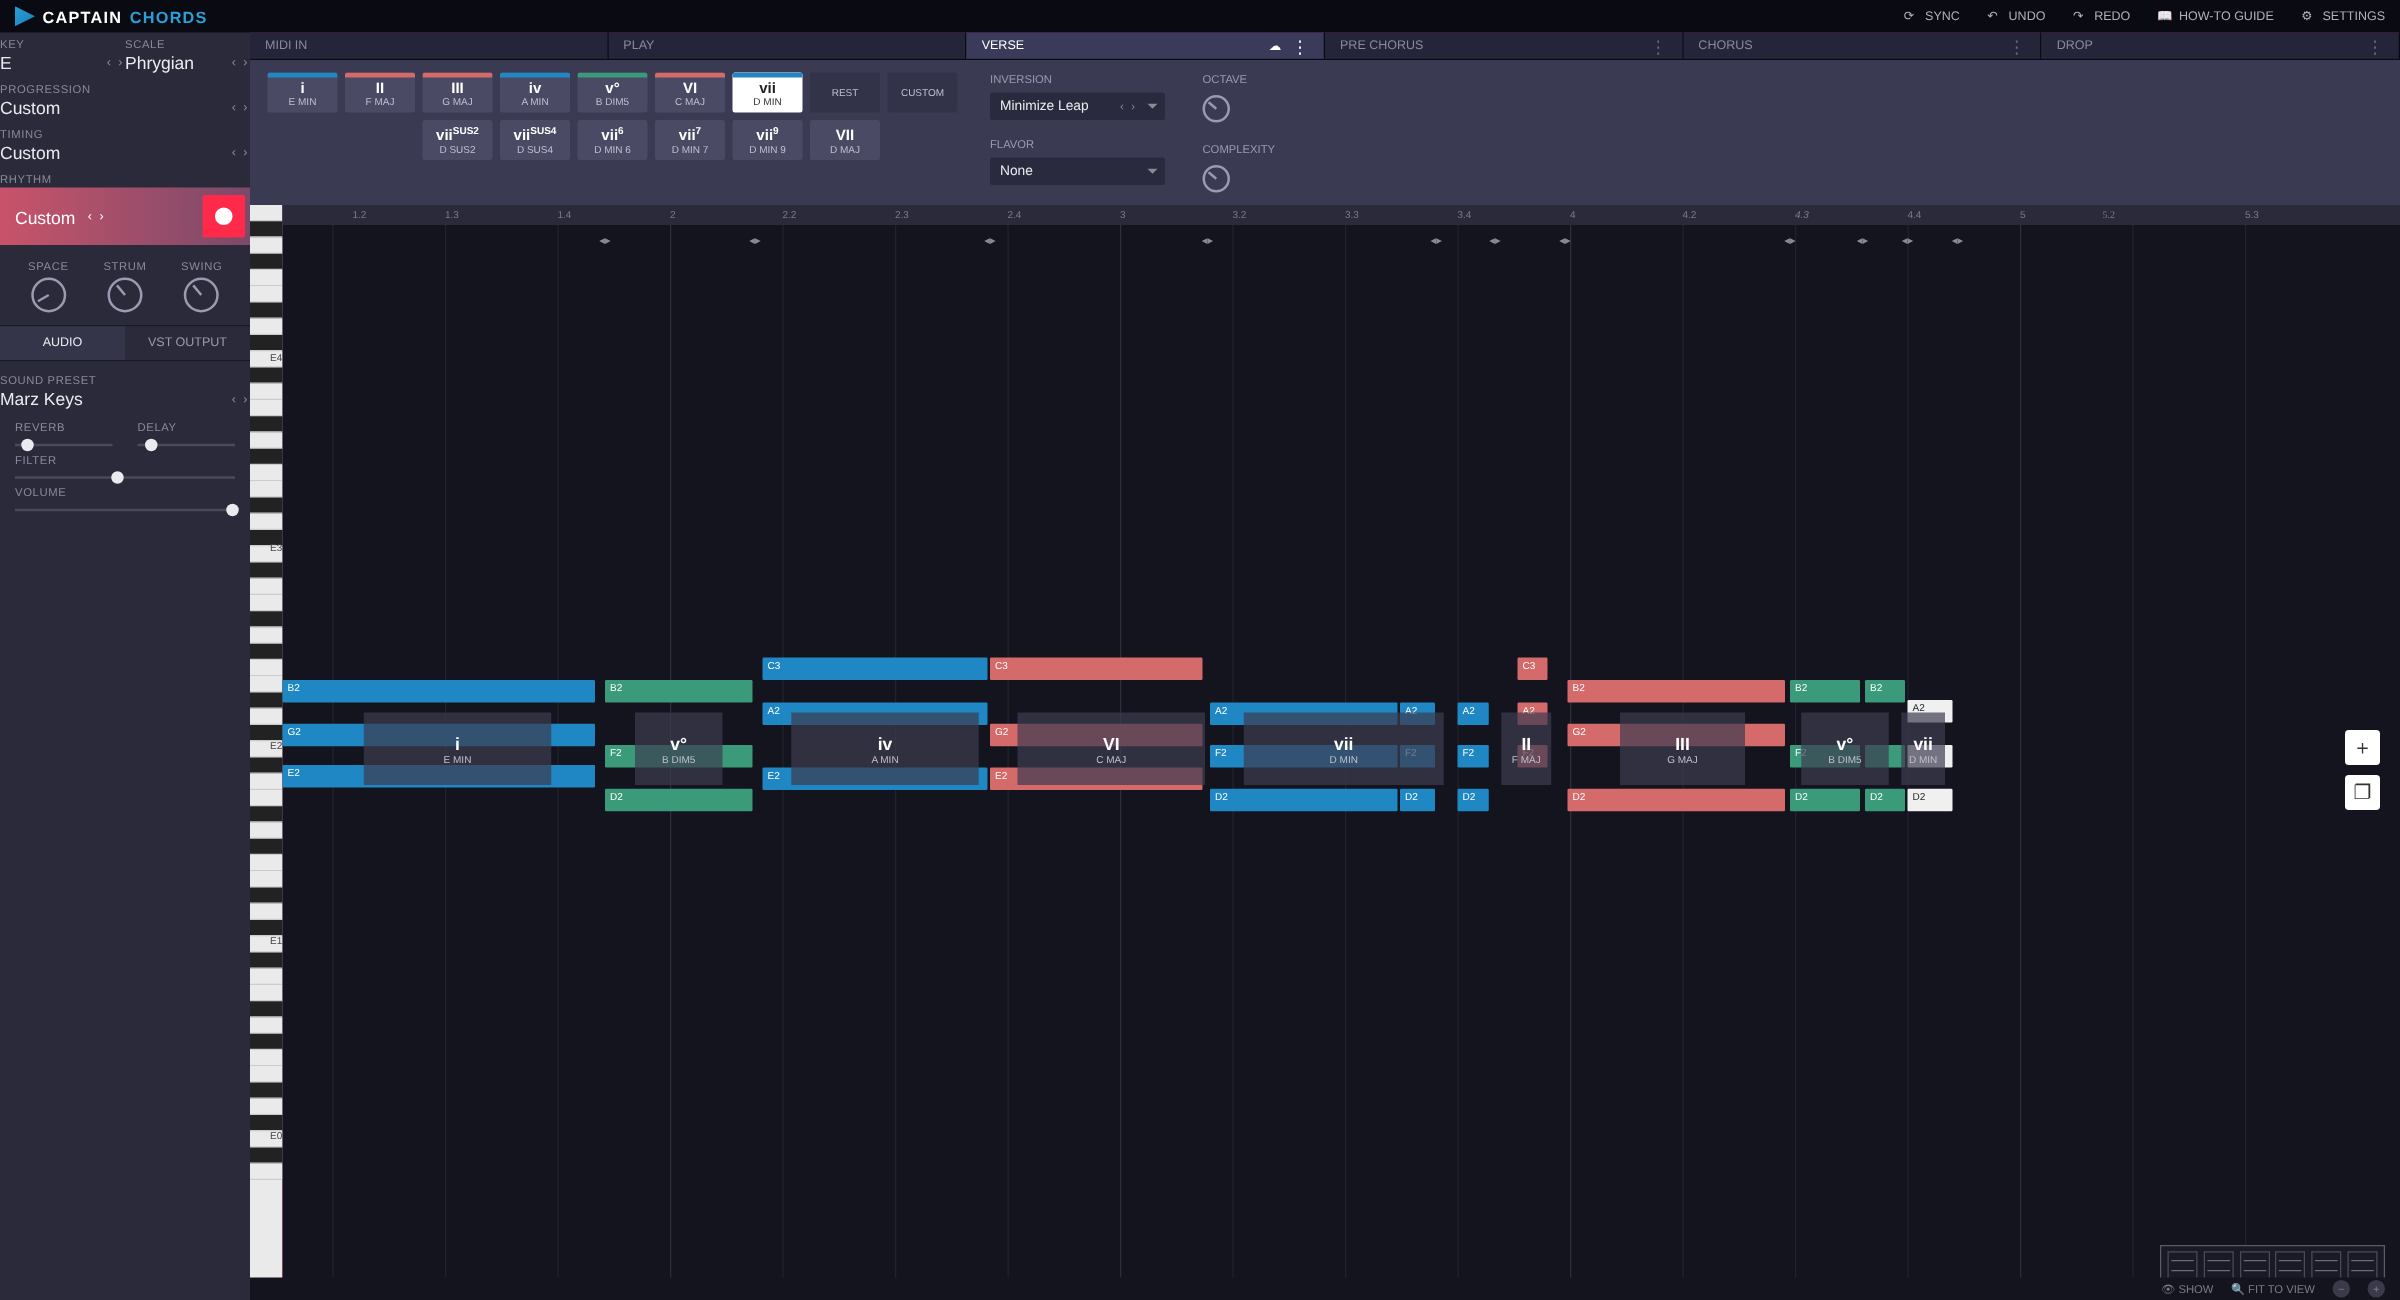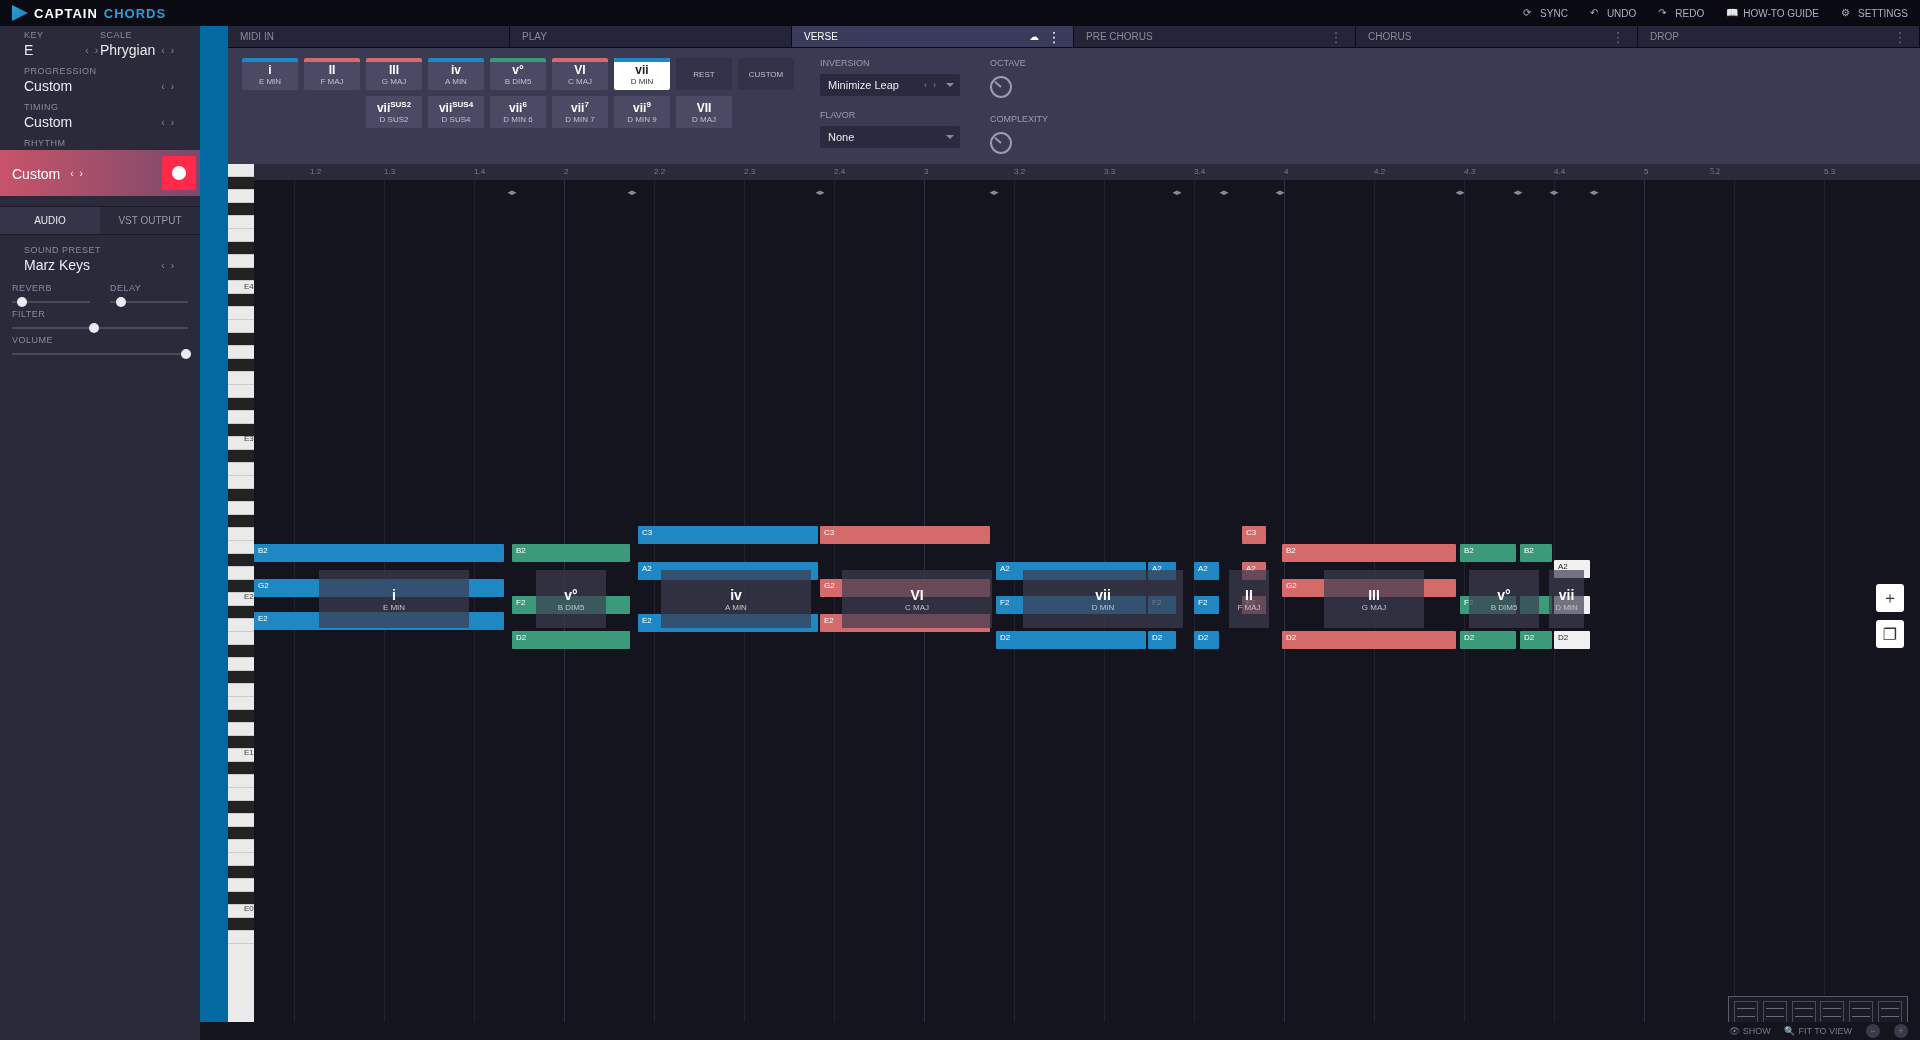--- a/index.html
+++ b/index.html
@@ -13,21 +13,21 @@
 .logo-chords { color: #2a9fd8; }
 .header-right { margin-left: auto; display: flex; gap: 22px; align-items: center; }
 .header-btn { font-size: 10px; color: #b0b0c0; display: flex; align-items: center; gap: 5px; cursor: pointer; }
 .header-btn svg, .header-btn .ico { width: 12px; height: 12px; }
 
 
 .main { display: flex; height: calc(100% - 26px); }
 
 
 .sidebar { width: 200px; background: #2a2a3a; display: flex; flex-direction: column; padding-bottom: 8px; }
-.side-row { padding: 4px 24px; }
+.side-row { padding: 4px 0; }
 .side-label { font-size: 9px; color: #8a8a9a; text-transform: uppercase; letter-spacing: 0.5px; }
 .side-value { font-size: 14px; color: #eaeaf0; margin-top: 2px; display: flex; align-items: center; }
 .side-split { display: flex; }
 .side-split > div { flex: 1; }
 .nav-arrows { margin-left: auto; display: flex; gap: 2px; font-size: 10px; color: #8a8a9a; }
 .nav-arrows span { cursor: pointer; padding: 0 2px; }
 .rhythm-row { background: linear-gradient(90deg, #c8536a, #7a4a6a); margin: 2px 0 6px 0; padding: 6px 12px; display: flex; align-items: center; }
 .rhythm-row .side-value { font-size: 14px; color: #fff; }
 .rec-btn { width: 34px; height: 34px; background: #ff2a4a; margin-left: auto; display: flex; align-items: center; justify-content: center; border-radius: 2px; margin-right: -8px; }
 .rec-btn::after { content: ""; width: 14px; height: 14px; background: #fff; border-radius: 50%; }
@@ -39,21 +39,21 @@
 .tab-row { display: flex; border-top: 1px solid #1a1a26; border-bottom: 1px solid #1a1a26; margin-top: 4px; }
 .tab { flex: 1; text-align: center; padding: 8px 0; font-size: 10px; background: #2a2a3a; color: #9a9aaa; cursor: pointer; }
 .tab.active { background: #35354a; color: #eaeaf0; }
 .slider-row { padding: 6px 12px 0 12px; }
 .slider-pair { display: flex; gap: 20px; }
 .slider-pair > div { flex: 1; }
 .slider { height: 2px; background: #4a4a5a; margin-top: 8px; position: relative; }
 .slider-knob { width: 10px; height: 10px; background: #eaeaf0; border-radius: 50%; position: absolute; top: -4px; }
 
 
-.content { flex: 1; display: flex; flex-direction: column; background: #0369a1; padding-left: 28px; }
+.content { flex: 1; display: flex; flex-direction: column; background: #be185d; }
 
 
 .arrange { display: flex; height: 22px; background: #1a1a26; border-bottom: 1px solid #0a0a12; }
 .arrange-tab { flex: 1; border-right: 1px solid #0a0a12; display: flex; align-items: center; padding: 0 12px; font-size: 10px; color: #8a8a9a; cursor: pointer; background: #25253a; position: relative; }
 .arrange-tab.active { color: #fff; background: #3a3a5a; }
 .arrange-tab .more { margin-left: auto; color: #6a6a7a; font-size: 14px; line-height: 10px; }
 
 
 .palette { display: flex; background: #3a3a52; padding: 10px 14px; gap: 12px; min-height: 110px; }
 .chord-grid { display: flex; flex-direction: column; gap: 6px; }
@@ -194,20 +194,34 @@
       </div>
     <div class="rhythm-row">
       <div class="side-value">
           <span>Custom</span>
         </div>
       <div class="nav-arrows" style="margin-left:8px;color:#fff">
           <span>‹</span>
           <span>›</span>
         </div>
       <div class="rec-btn"></div>
+    </div>
+    <div class="knob-row">
+      <div class="knob-cell">
+          <span class="side-label">SPACE</span>
+          <div class="knob" style="--r:-120deg"></div>
+        </div>
+      <div class="knob-cell">
+          <span class="side-label">STRUM</span>
+          <div class="knob" style="--r:-40deg"></div>
+        </div>
+      <div class="knob-cell">
+          <span class="side-label">SWING</span>
+          <div class="knob" style="--r:-40deg"></div>
+        </div>
     </div>
     <div class="tab-row">
       <div class="tab active">AUDIO</div>
       <div class="tab">VST  OUTPUT</div>
     </div>
     <div class="side-row" style="margin-top:6px">
       <div class="side-label">SOUND PRESET</div>
       <div class="side-value">
           <span>Marz Keys</span>
           <div class="nav-arrows">

